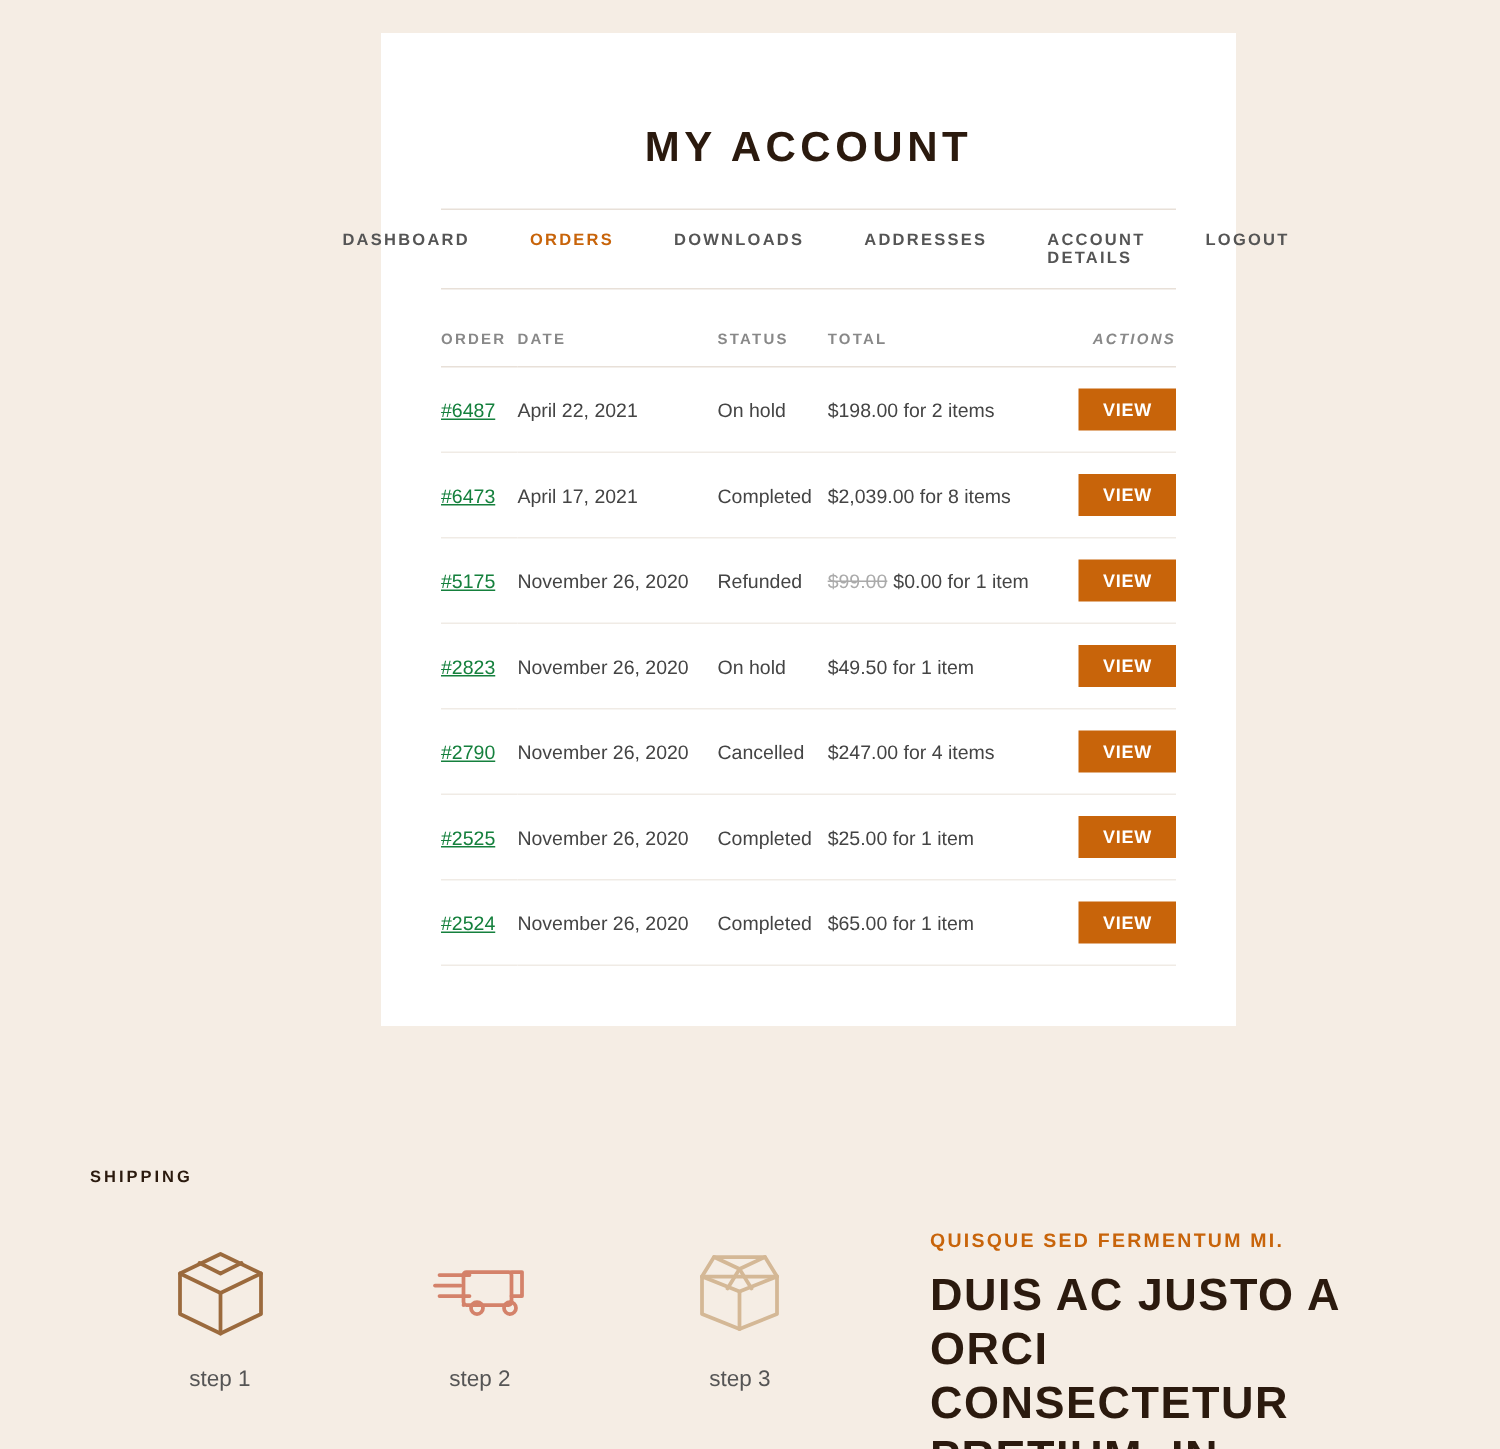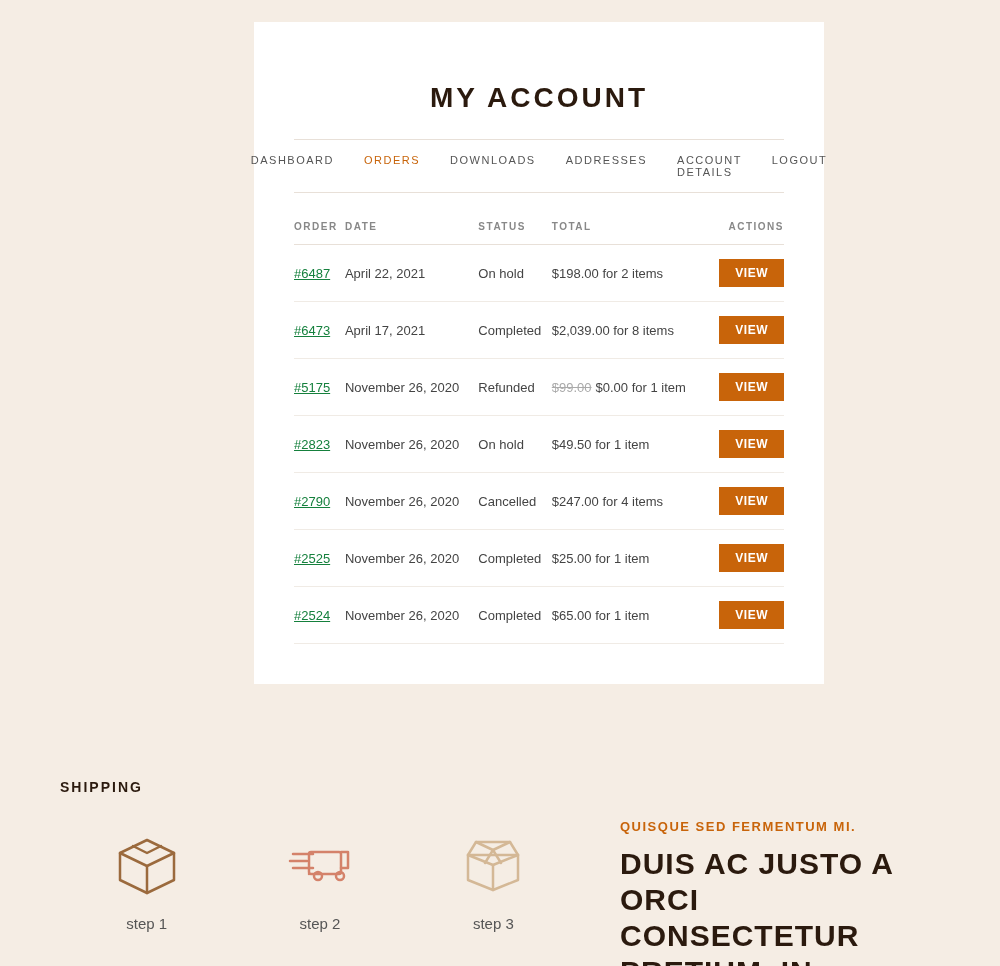--- a/index.html
+++ b/index.html
@@ -52,21 +52,22 @@
       border-top: 1px solid #e8e0d8;
       border-bottom: 1px solid #e8e0d8;
       margin-bottom: 20px;
     }
     .account-nav a {
       text-decoration: none;
       font-size: 11px;
       letter-spacing: 1.5px;
       text-transform: uppercase;
       color: #555;
-      font-weight: 400;
+      font-weight: 700;
+      margin-left: 10px;
     }
     .account-nav a.active {
       color: #c8640a;
     }
 
     
     .orders-table {
       width: 100%;
       border-collapse: collapse;
       margin-top: 10px;
@@ -76,20 +77,21 @@
       letter-spacing: 1.5px;
       text-transform: uppercase;
       color: #888;
       font-weight: 700;
       padding: 8px 0 12px;
       text-align: left;
       border-bottom: 1px solid #e8e0d8;
     }
     .orders-table th:last-child {
       text-align: right;
+      font-style: italic;
     }
     .orders-table td {
       padding: 14px 0;
       font-size: 13px;
       color: #444;
       border-bottom: 1px solid #f0ebe5;
       vertical-align: middle;
     }
     .orders-table td:last-child {
       text-align: right;
@@ -121,21 +123,21 @@
       display: flex;
       gap: 40px;
       align-items: flex-start;
     }
 
     .shipping-left {
       flex: 1;
     }
 
     .shipping-title {
-      font-size: 14px;
+      font-size: 11px;
       letter-spacing: 2px;
       text-transform: uppercase;
       font-weight: 700;
       color: #2b1a0e;
       margin-bottom: 30px;
     }
 
     .shipping-steps {
       display: flex;
       gap: 0;

